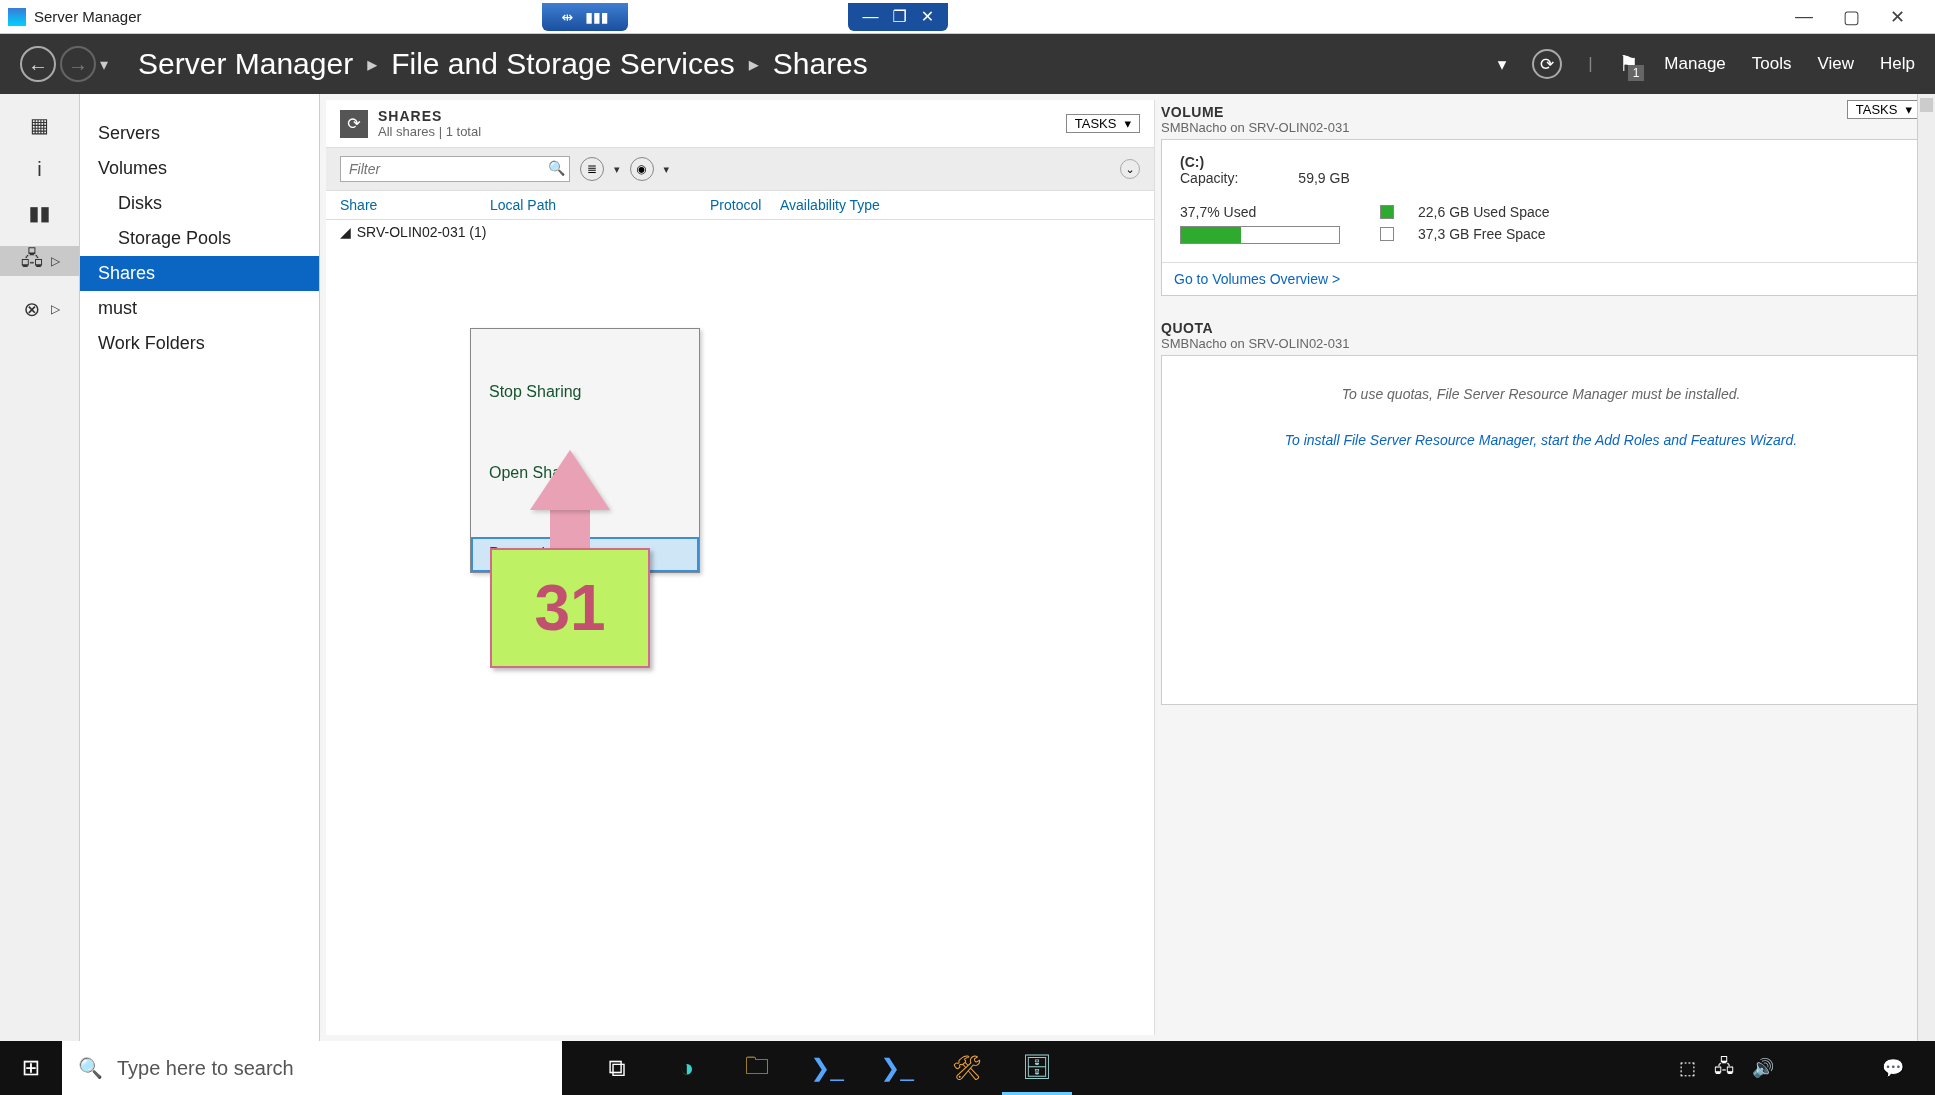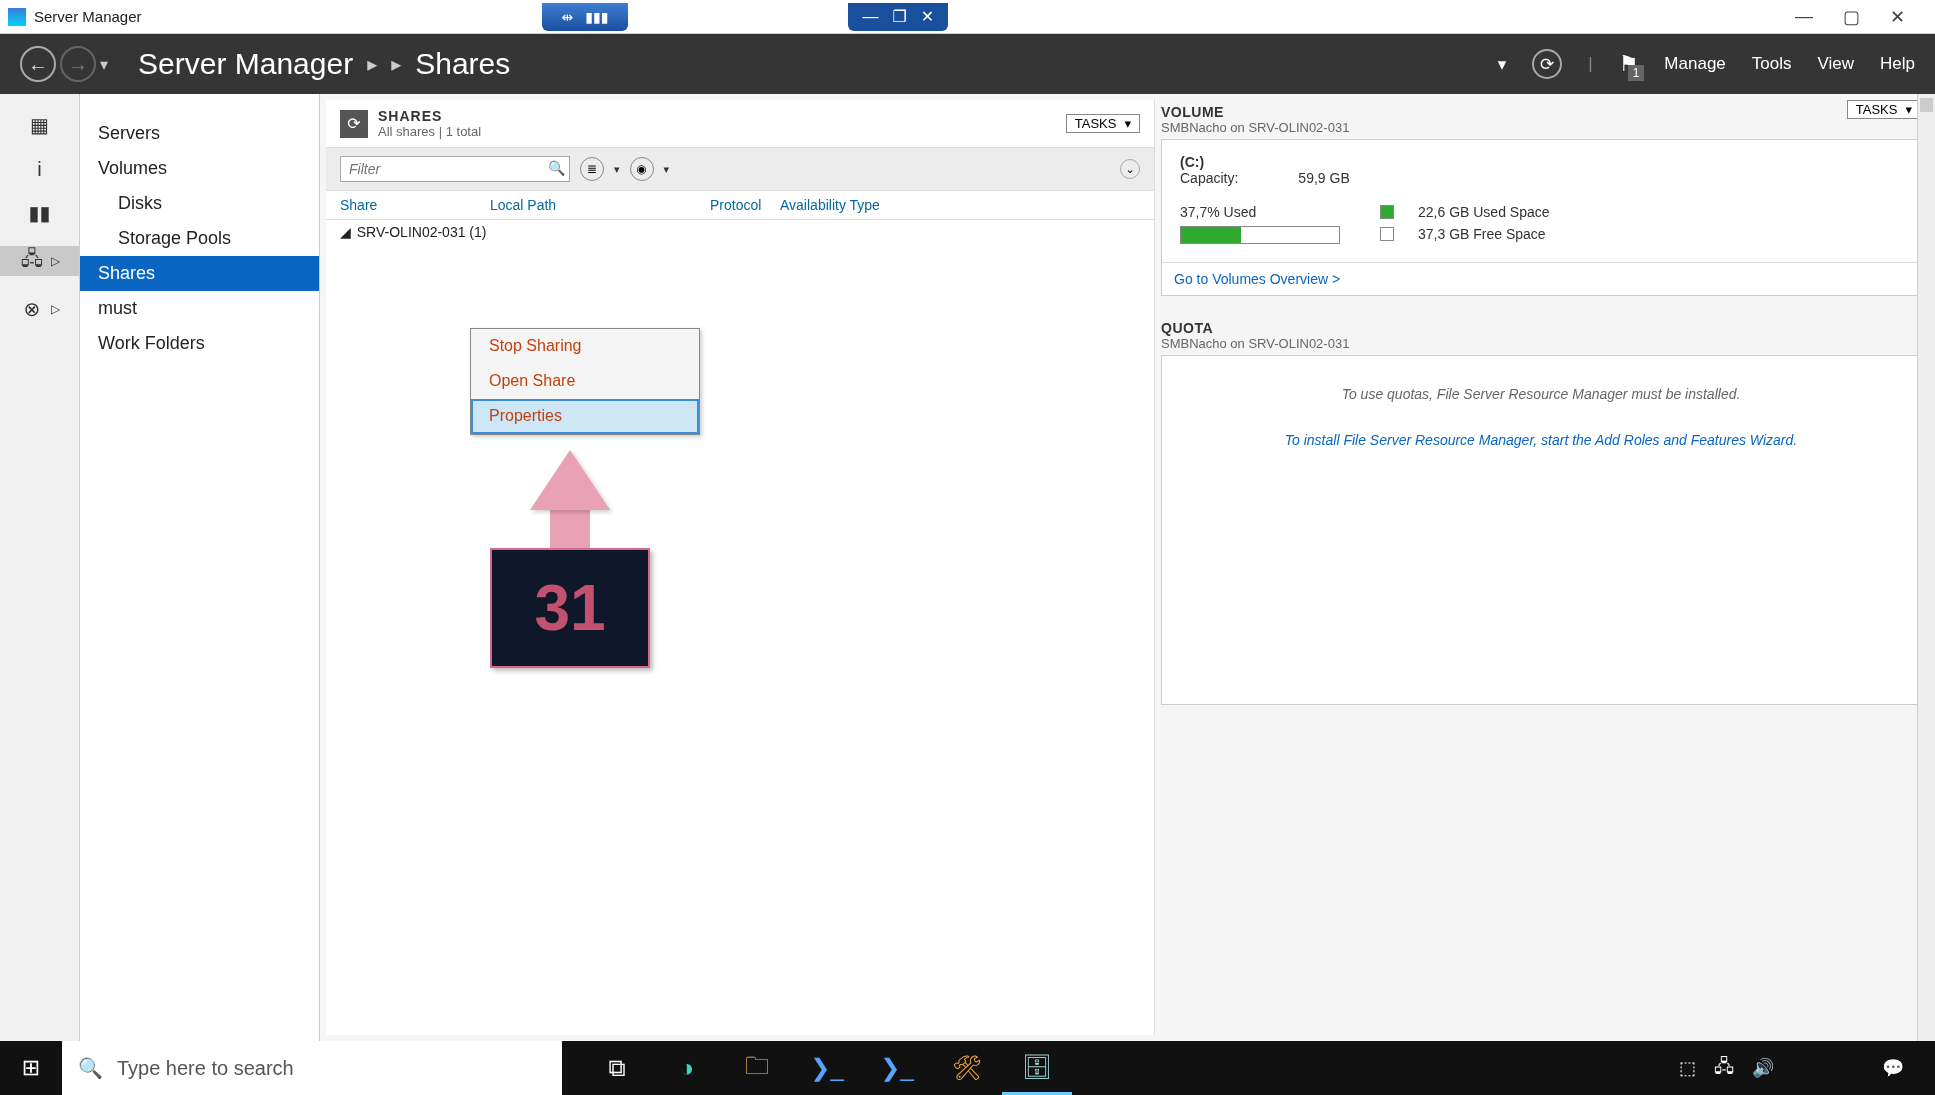--- a/index.html
+++ b/index.html
@@ -56,21 +56,21 @@
 .filter-bar .circ-btn { width:24px; height:24px; border:1px solid #888; border-radius:50%; display:flex; align-items:center; justify-content:center; font-size:12px;}
 .filter-bar .caret { font-size:11px; color:#333;}
 .filter-bar .expand { margin-left:auto; width:20px; height:20px; border:1px solid #aaa; border-radius:50%; display:flex; align-items:center; justify-content:center; font-size:11px;}
 .table-head { display:flex; padding:6px 14px; font-size:14px; color:#0369a1; border-bottom:1px solid #ddd;}
 .col-share{width:150px;} .col-path{width:220px;} .col-proto{width:70px;} .col-avail{flex:1;}
 .group-row { padding:4px 14px; font-size:14px; color:#222; display:flex; align-items:center; gap:6px;}
 .data-row { display:flex; padding:4px 14px; font-size:14px; background:#0a66c2; color:#fff;}
 
 
 .context-menu { position:absolute; left:470px; top:328px; width:230px; background:#f5f5f5; border:1px solid #888; box-shadow:2px 2px 4px rgba(0,0,0,.2);}
-.context-menu .cm-item { padding:8px 18px; font-size:16px; color:#c2410c; border-bottom:1px solid rgba(0,0,0,0);}
+.context-menu .cm-item { padding:8px 18px; font-size:16px; color:#14532d; border-bottom:1px solid rgba(0,0,0,0);margin-top:46px;}
 .context-menu .cm-item.highlight { background:#cfe6f7; outline:2px solid #3a8fd6; outline-offset:-2px;}
 
 
 .right-col { width:780px; display:flex; flex-direction:column; padding:6px 14px 2px 6px; gap:20px;}
 .right-panel { border:1px solid #ccc; background:#fff;}
 .rp-head { padding:4px 0 4px 0;}
 .rp-head .t1 { font-size:14px; font-weight:600; color:#333; letter-spacing:.5px;}
 .rp-head .t2 { font-size:13px; color:#666;}
 .rp-head-row { display:flex; align-items:flex-start;}
 .rp-head-row .tasks { margin-left:auto; border:1px solid #888; padding:1px 8px; font-size:13px; display:flex; align-items:center; gap:8px; background:#fff;}
@@ -82,21 +82,21 @@
 .legend-row { display:flex; align-items:center; gap:24px; font-size:14px; margin-bottom:6px;}
 .legend-sw { width:14px; height:14px; border:1px solid #888;}
 .vol-link { color:#0a66c2; font-size:14px; padding:8px 12px; border-top:1px solid #ddd; display:block;}
 .quota-body { padding:30px 10px; text-align:center; font-size:14px; color:#666; font-style:italic; height:350px;}
 .quota-body p { margin-bottom:30px;}
 
 
 .callout { position:absolute; left:490px; top:450px; display:flex; flex-direction:column; align-items:center;}
 .callout .arrow-up { width:0; height:0; border-left:40px solid transparent; border-right:40px solid transparent; border-bottom:60px solid #e8a1b5; filter: drop-shadow(2px 2px 2px rgba(0,0,0,.2));}
 .callout .arrow-stem { width:40px; height:40px; background:#e8a1b5; margin-top:-2px;}
-.callout .box { width:160px; height:120px; background:#0f172a; border:2px solid #d46a8a; display:flex; align-items:center; justify-content:center; font-size:64px; font-weight:600; color:#c2506f; box-shadow:3px 3px 4px rgba(0,0,0,.25);}
+.callout .box { width:160px; height:120px; background:#bef264; border:2px solid #d46a8a; display:flex; align-items:center; justify-content:center; font-size:64px; font-weight:600; color:#c2506f; box-shadow:3px 3px 4px rgba(0,0,0,.25);}
 
 
 .taskbar { position:absolute; bottom:0; left:0; right:0; height:54px; background:#111; display:flex; align-items:center; color:#fff;}
 .taskbar .start { width:62px; height:100%; display:flex; align-items:center; justify-content:center; font-size:22px;}
 .taskbar .search { background:#fff; color:#555; height:100%; width:500px; display:flex; align-items:center; padding:0 16px; gap:14px; font-size:20px;}
 .taskbar .tb-icons { display:flex; gap:0; margin-left:20px;}
 .taskbar .tb-ic { width:70px; height:54px; display:flex; align-items:center; justify-content:center; font-size:24px;}
 .taskbar .tb-ic.active { border-bottom:3px solid #6cf;}
 .taskbar .tray { margin-left:auto; display:flex; align-items:center; gap:18px; padding-right:30px; font-size:18px;}
 
@@ -128,20 +128,21 @@
 
 <div class="header-bar">
   <div class="nav-buttons">
     <div class="nav-circle">←</div>
     <div class="nav-circle disabled">→</div>
     <span style="color:#ccc;">▾</span>
   </div>
   <div class="breadcrumb">
     <span>Server Manager</span>
     <span class="sep">▸</span>
+    <span>File and Storage Services</span>
     <span class="sep">▸</span>
     <span>Shares</span>
   </div>
   <div class="header-right">
     <span>▾</span>
     <div class="icon-btn">⟳</div>
     <span style="color:#888;">|</span>
     <div class="flag">⚑<span class="badge">1</span></div>
     <span>Manage</span>
     <span>Tools</span>

